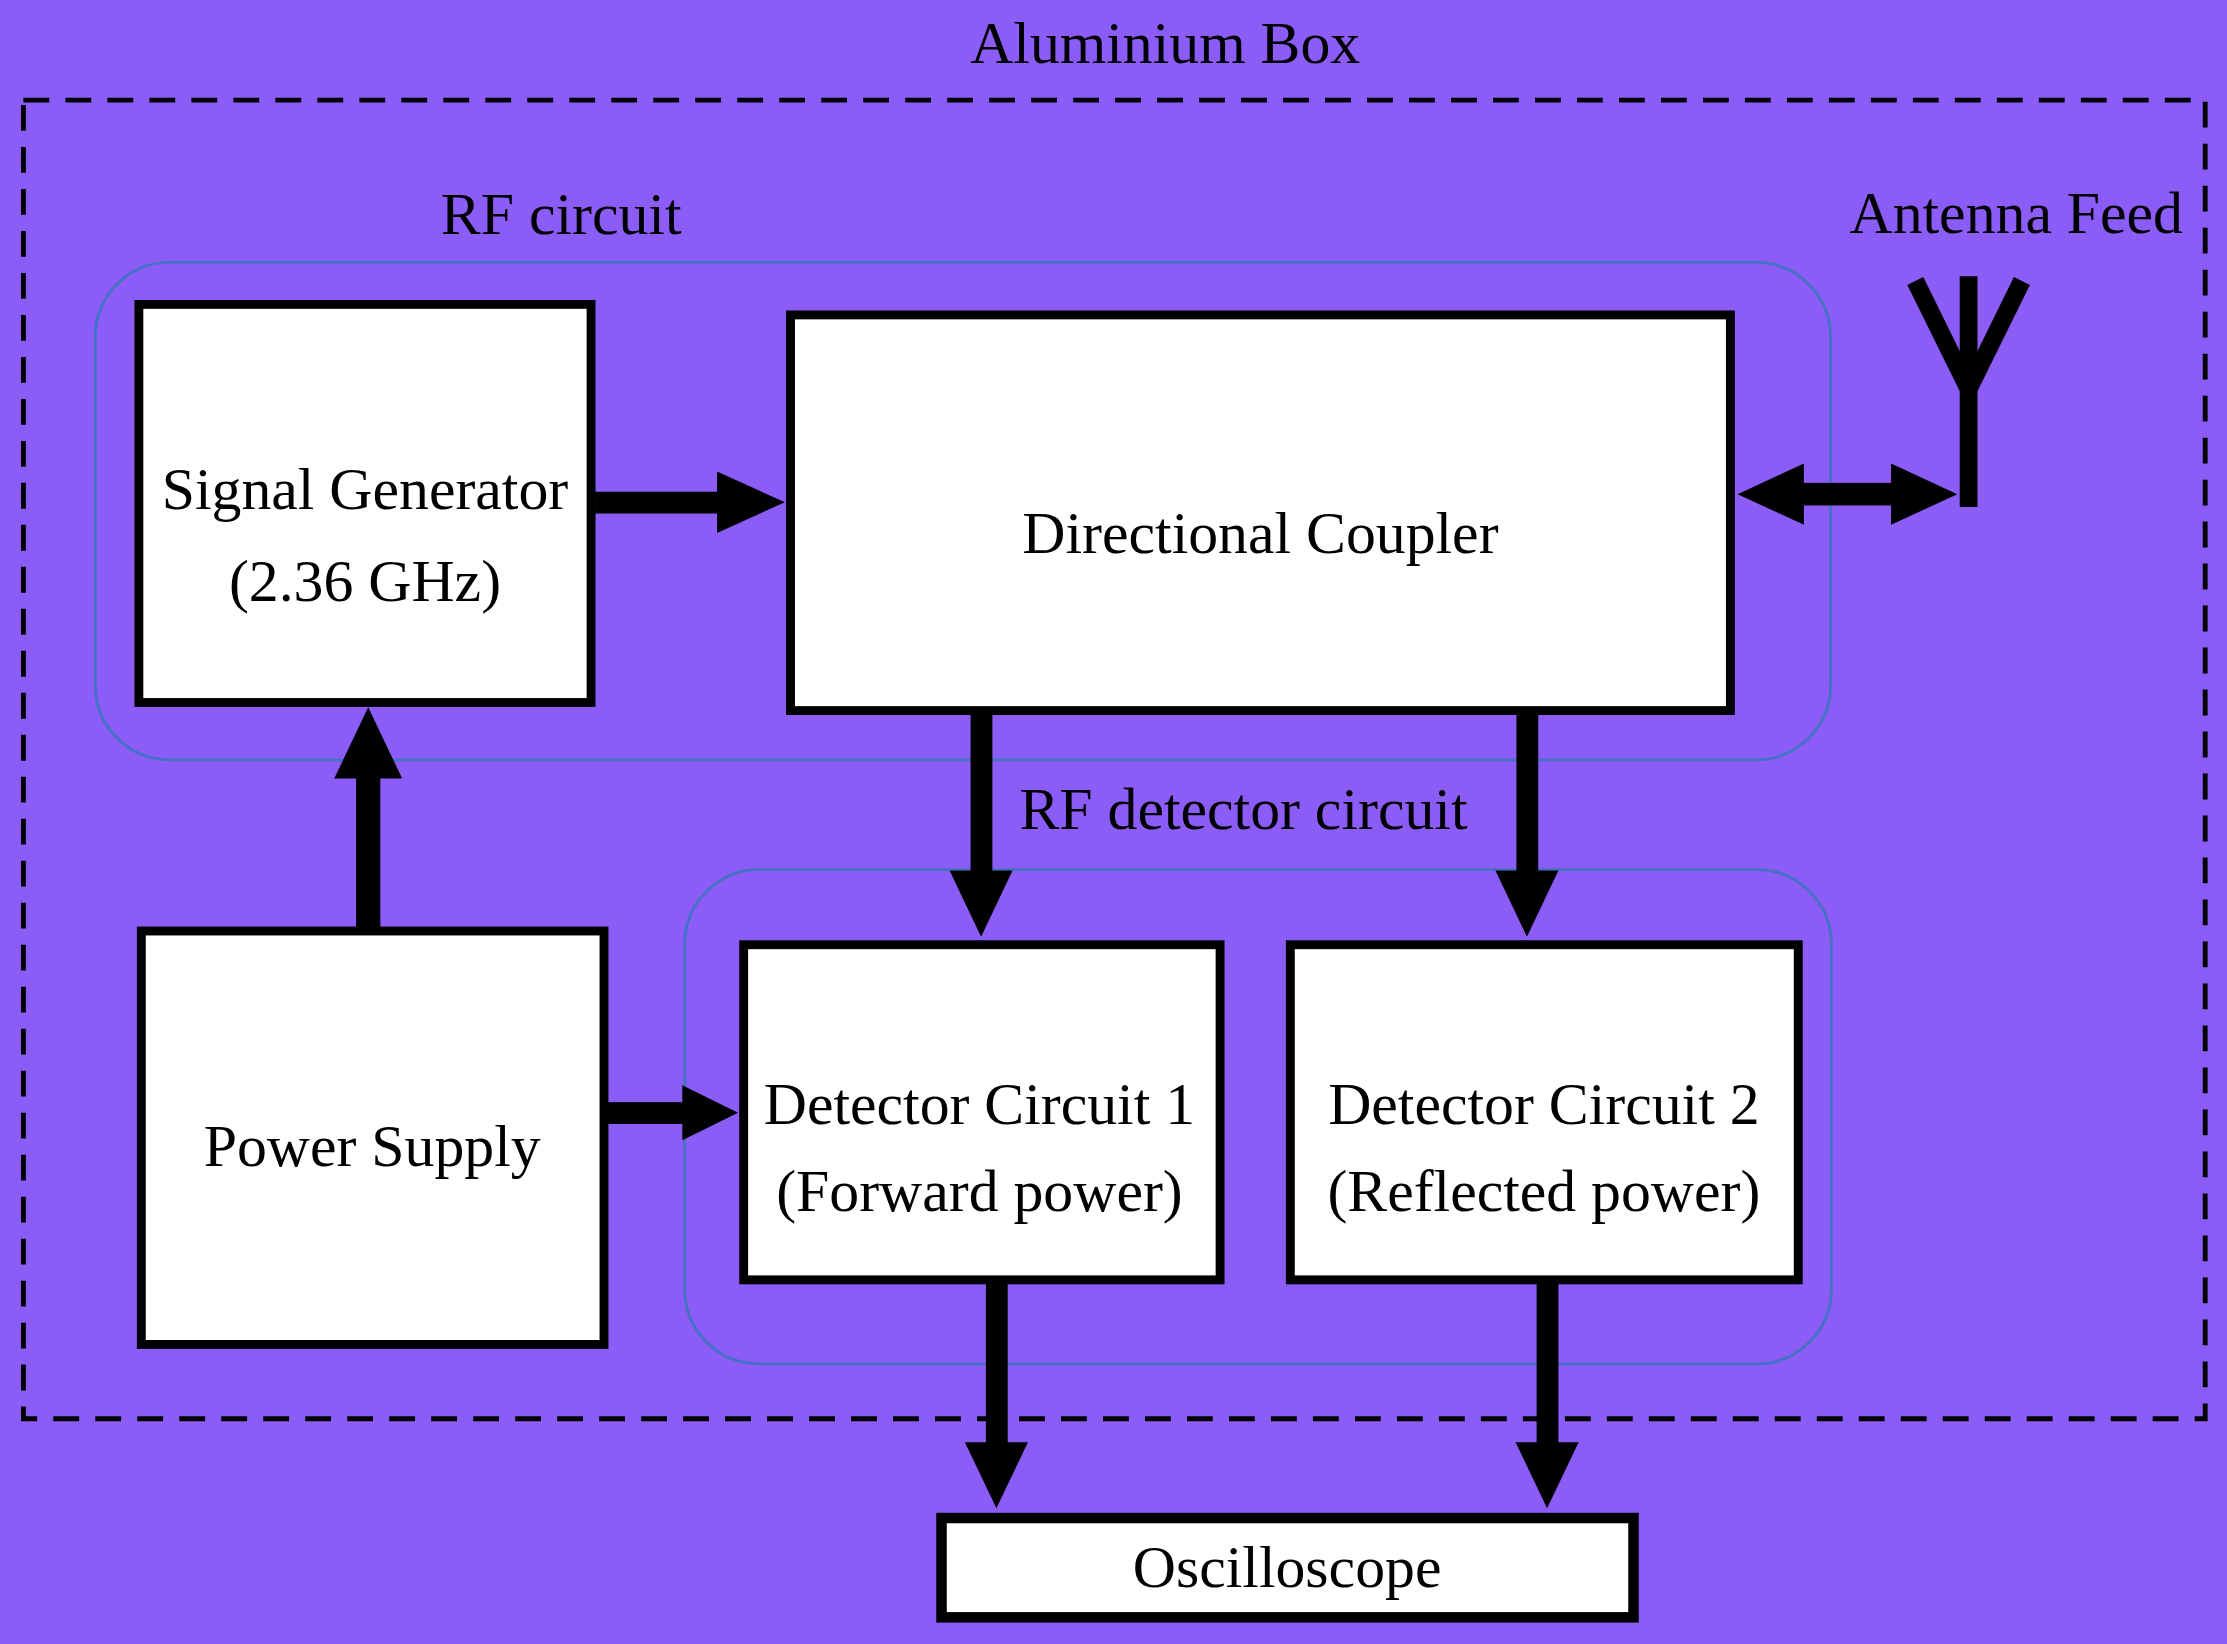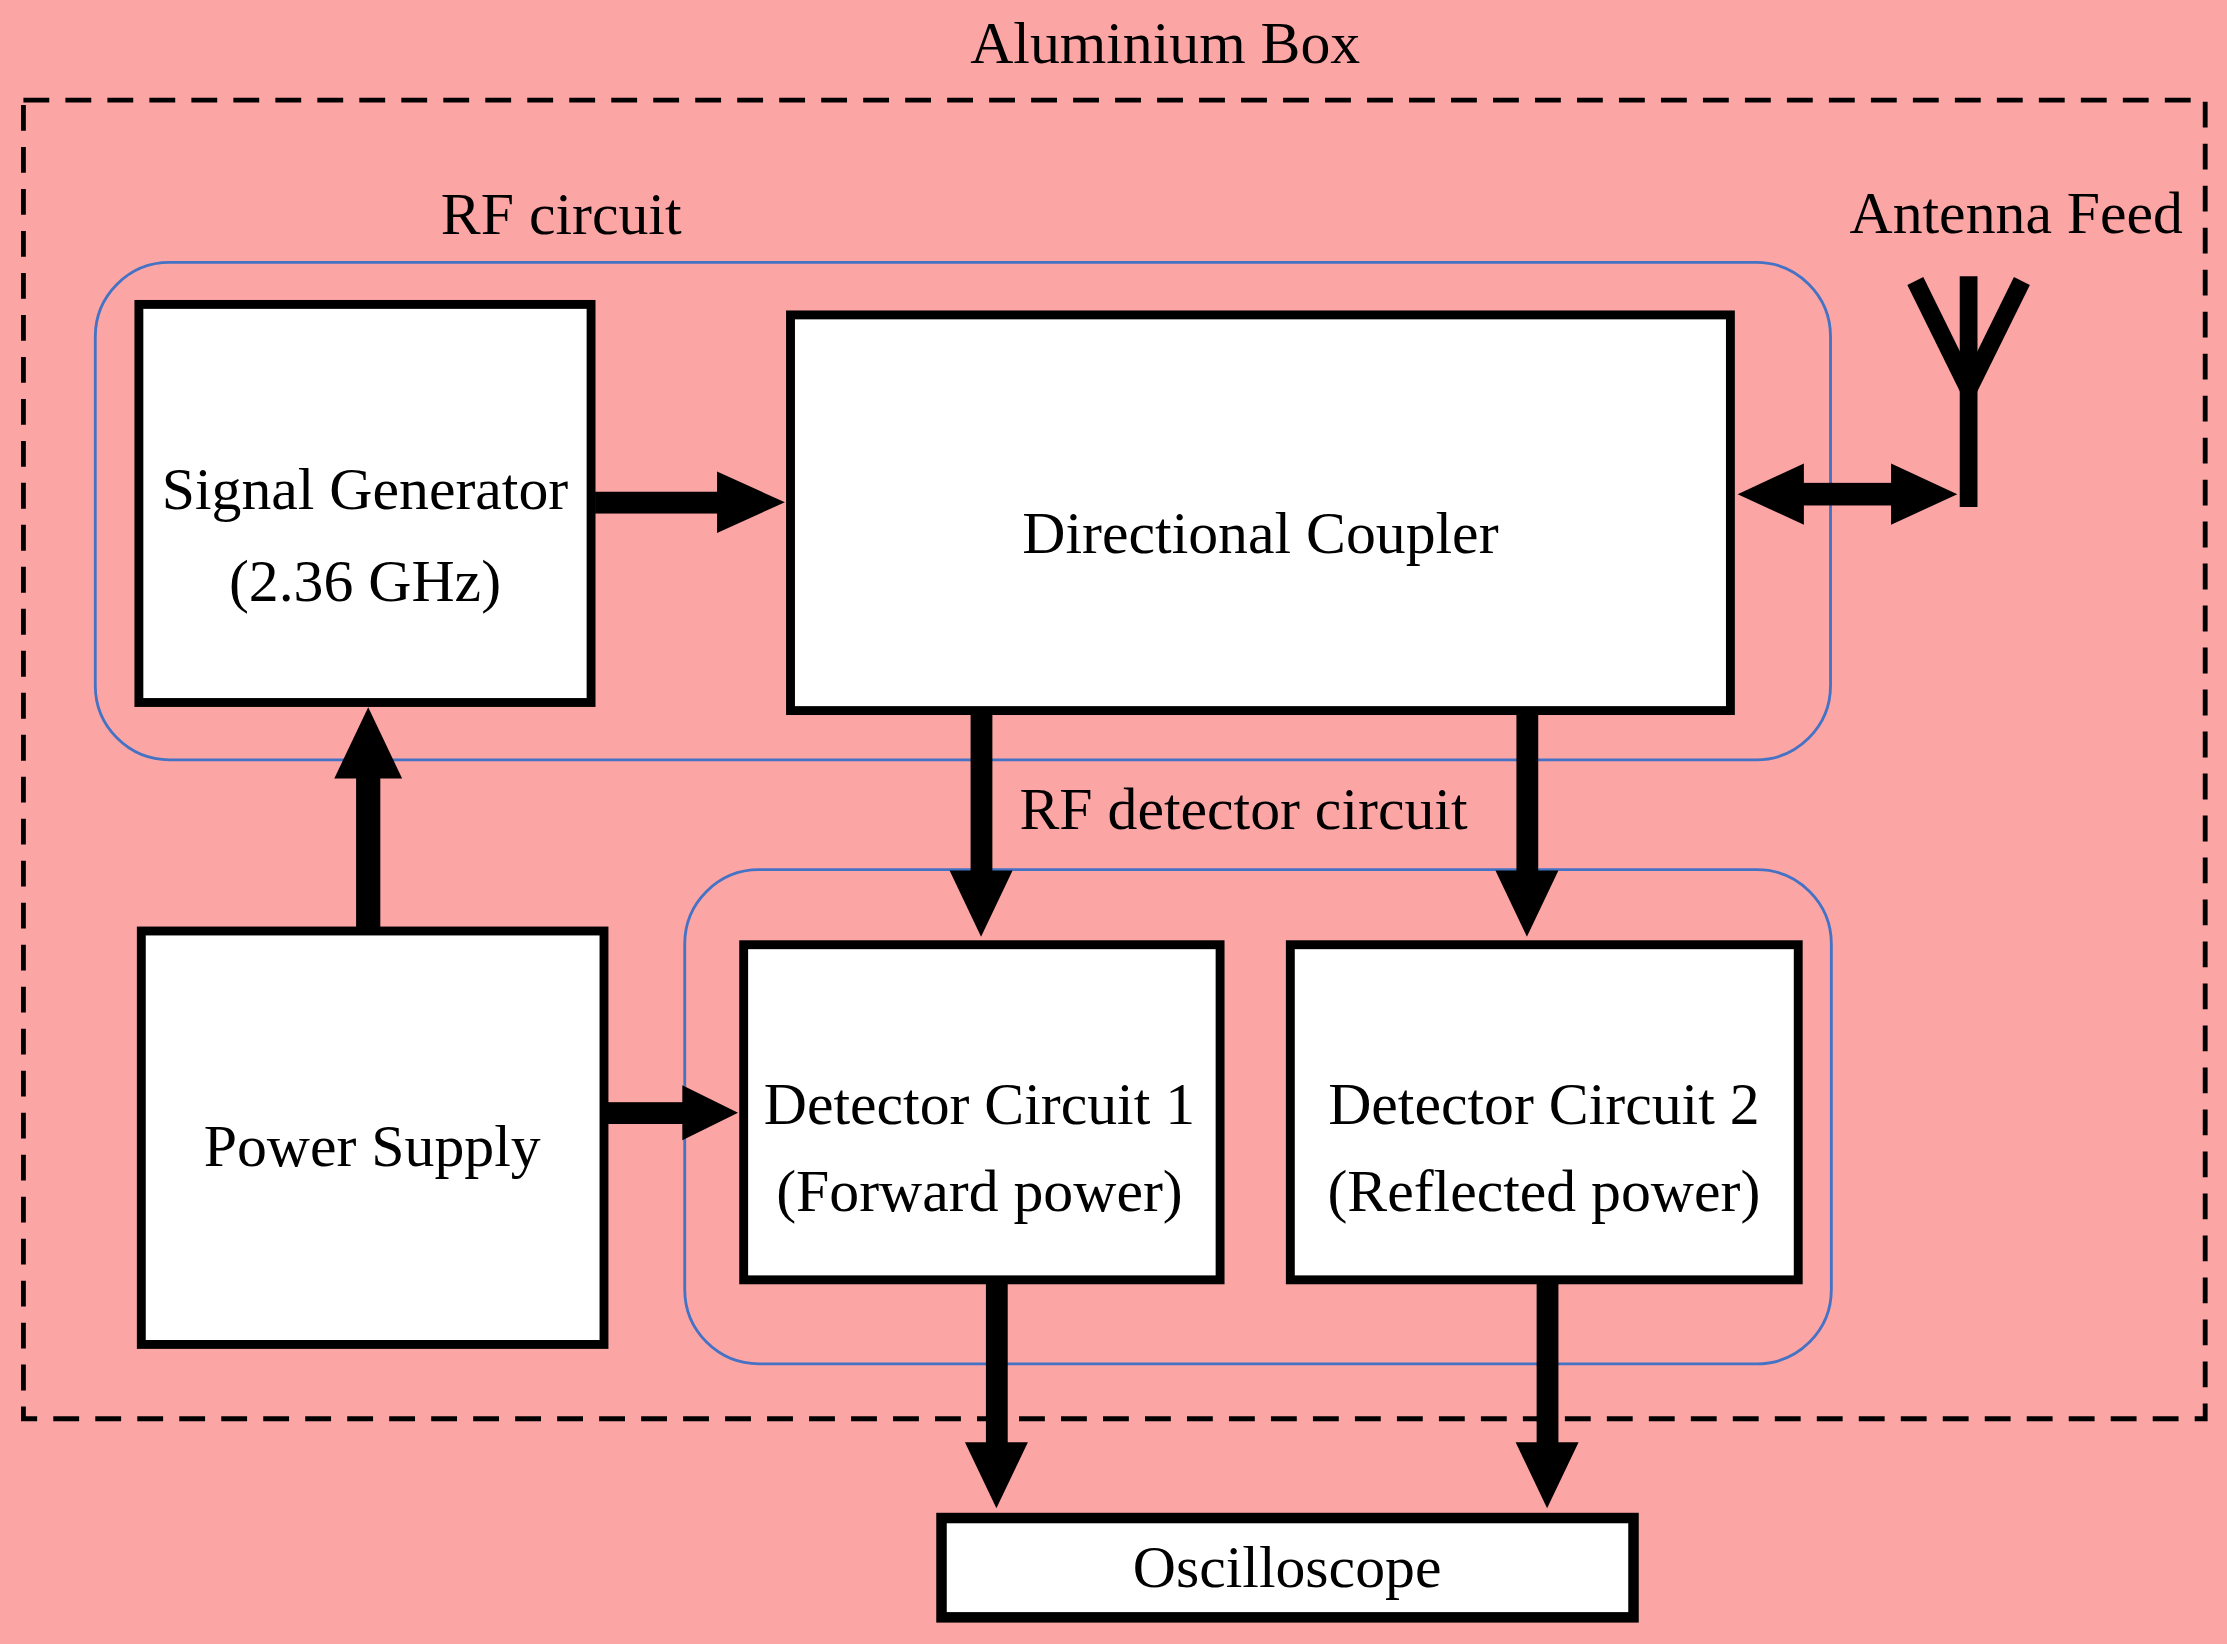--- a/index.html
+++ b/index.html
@@ -3,21 +3,21 @@
 <meta charset="utf-8">
 <style>
   html, body {
     margin: 0;
     padding: 0;
     background: #ffffff;
   }
   .diagram-stage {
     width: 2227px;
     height: 1644px;
-    background: #fca5a5;
+    background: #8b5cf6;
     position: relative;
     overflow: hidden;
   }
   svg {
     display: block;
   }
   text {
     font-family: "Liberation Serif", "DejaVu Serif", serif;
     fill: #000000;
   }

